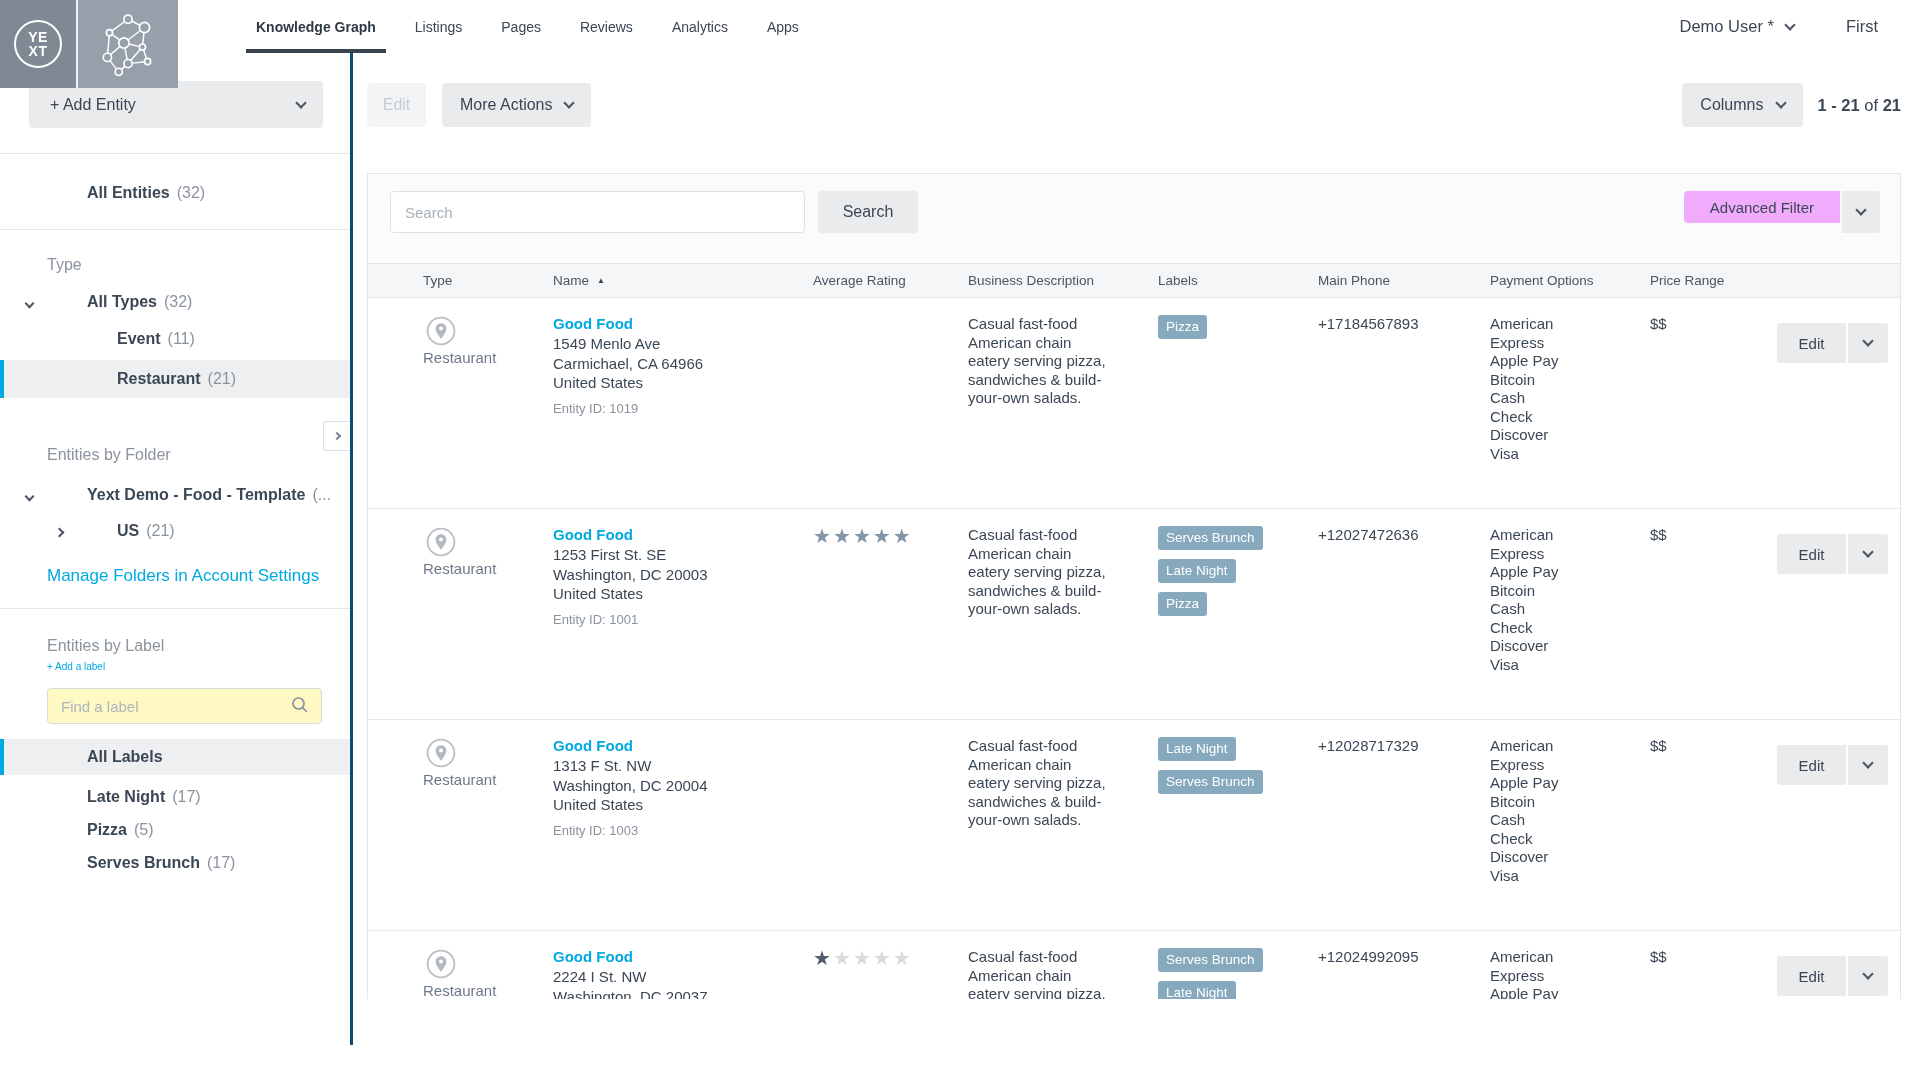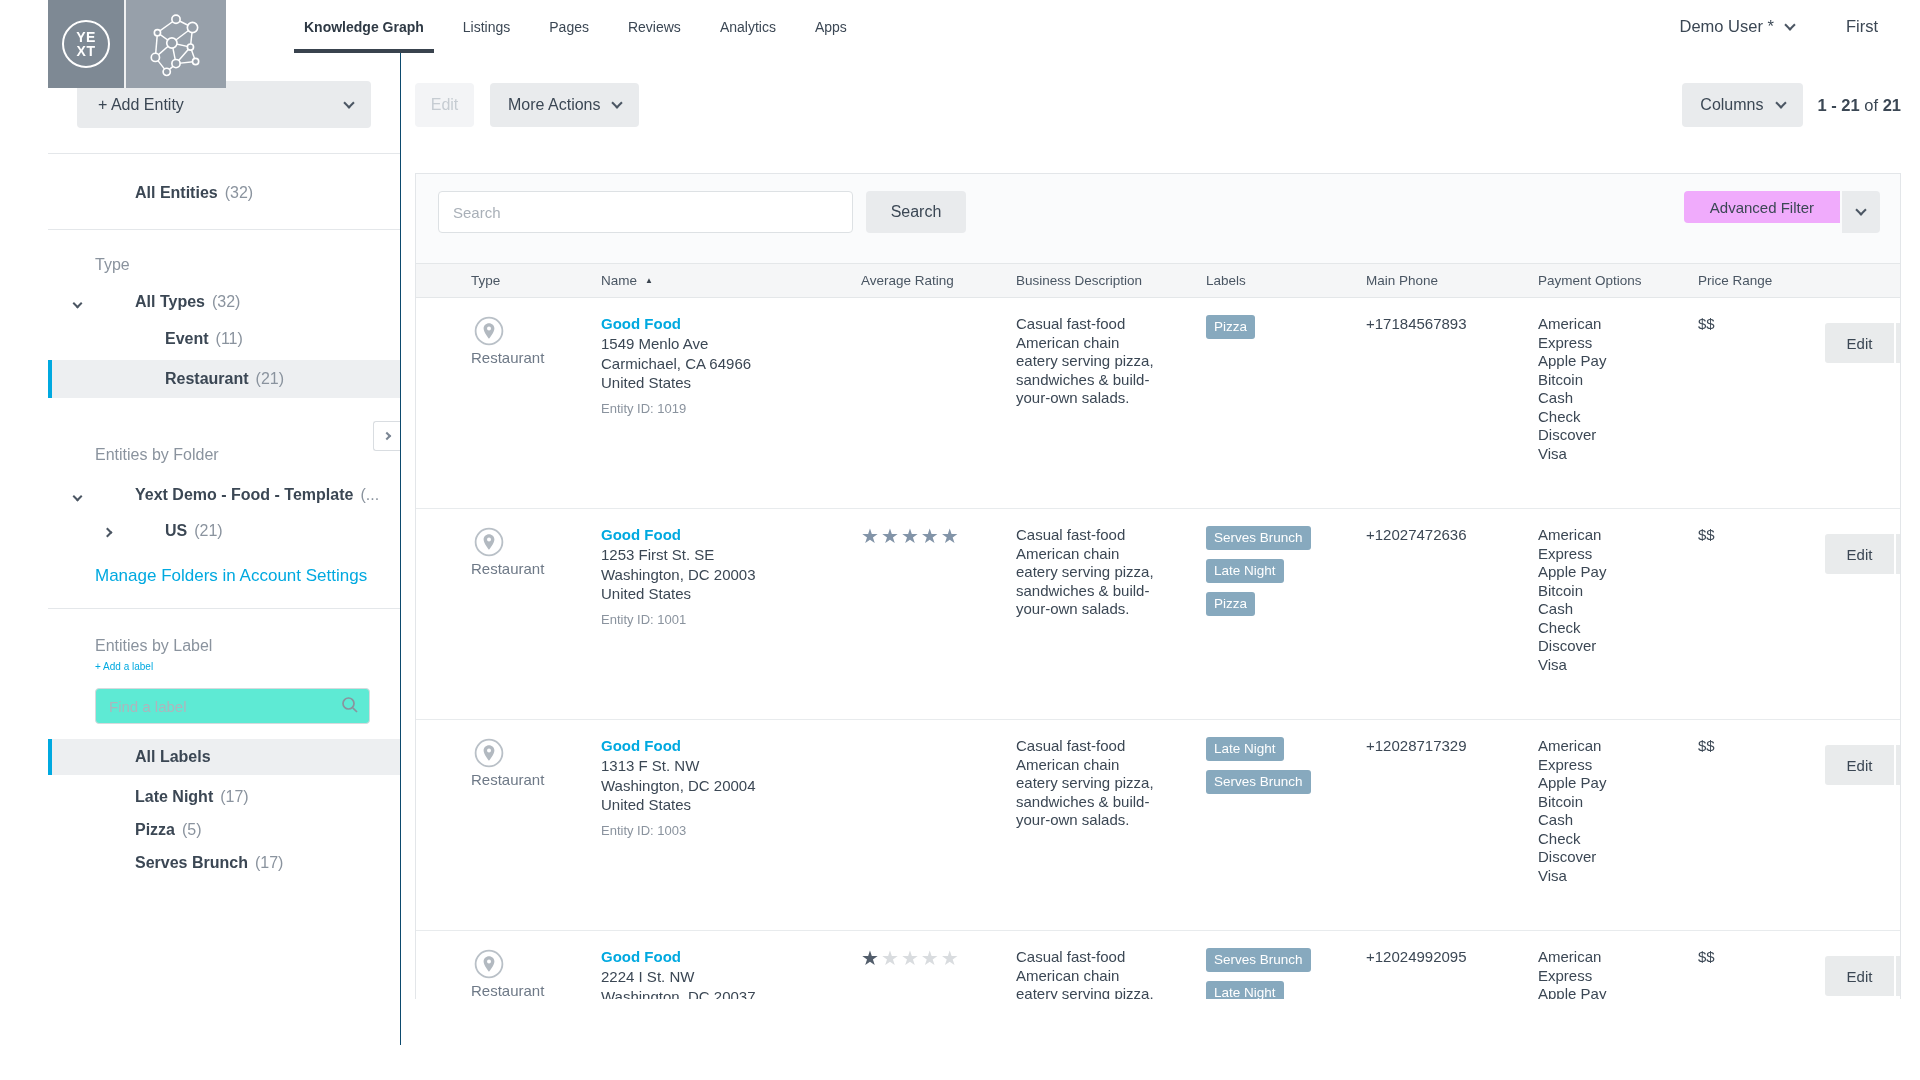--- a/index.html
+++ b/index.html
@@ -1,18 +1,18 @@
 <!DOCTYPE html>
 <html style="--accent: #00a9e0; --chip: #87a9be; --underline: #39434e;"><head>
 <meta charset="utf-8">
 <style>
   * { margin:0; padding:0; box-sizing:border-box; }
   html,body { width:1920px; height:1080px; overflow:hidden; }
   body { font-family:"Liberation Sans","DejaVu Sans",sans-serif; color:#3b4754; background:#fff; }
-  .app { position:relative; width:1920px; height:1080px; overflow:hidden;padding-left:48px; }
+  .app { position:relative; width:1920px; height:1080px; overflow:hidden; }
 
   
   .topnav { position:relative; height:53px; background:#fff; display:flex; align-items:stretch; padding-left:256px; }
   .logo-block { position:absolute; left:0; top:0; width:178px; height:88px; display:flex; z-index:5; cursor:pointer; }
   .logo-left { width:76px; background:#7e8994; display:flex; align-items:center; justify-content:center; }
   .logo-right { flex:1; background:#97a0aa; border-left:2px solid rgba(255,255,255,.85); display:flex; align-items:center; justify-content:center; }
   .logo-circle { width:48px; height:48px; border:2.5px solid #fff; border-radius:50%; display:flex; flex-direction:column; align-items:center; justify-content:center; color:#fff; font-weight:bold; font-size:14px; line-height:14px; letter-spacing:.5px; }
   .nav-items { display:flex; align-items:stretch; gap:39px; }
   .nav-item { display:flex; align-items:center; font-size:14px; color:#3b4754; position:relative; cursor:pointer; white-space:nowrap; }
   .nav-item.active { font-weight:bold; color:#2e3944; }
@@ -24,41 +24,41 @@
   .chev.right { transform:rotate(-45deg); margin-top:0; }
 
   
   .subnav { height:35px; background:#edeff1; border-bottom:1px solid #e2e5e8; display:flex; align-items:center; gap:34px; padding-left:258px; font-size:15px; color:#3f4a57; }
   .subnav .sn-item { cursor:pointer; white-space:nowrap; }
   .subnav .sn-item.active { font-weight:bold; color:#2e3944; }
   .sn-sep { width:1px; height:16px; background:#9aa3ac; }
 
   
   .bodywrap { display:flex; height:992px; }
-  .sidebar { width:353px; border-right:1px solid #0c4a6e; position:relative; padding-top:28px; flex:none; }
+  .sidebar { width:353px; border-right:3px solid #0c4a6e; position:relative; padding-top:28px; flex:none; }
   .main { flex:1; position:relative; overflow:hidden; }
 
   
   .btn { border:none; font-family:inherit; cursor:pointer; }
   .add-entity { margin:0 30px 0 29px; width:294px; height:47px; background:#e9ebed; border-radius:4px; display:flex; align-items:center; font-size:16px; color:#3b4754; padding:0 18px 0 21px; }
   .add-entity .lbl { flex:1; text-align:left; }
   .side-divider { height:1px; background:#e4e7ea; margin-top:25px; }
   .side-row { position:relative; display:flex; align-items:center; font-size:16px; padding-left:47px; cursor:pointer; white-space:nowrap; }
   .side-row .t { font-weight:bold; color:#3b4754;margin-left:40px; }
   .side-row .c { color:#8a939e; margin-left:7px; font-weight:normal; }
   .side-row.lvl1 { padding-left:77px; }
   .side-row.selected { background:#edeff1; border-left:4px solid var(--accent,#00a9e0); padding-left:43px; }
   .side-row.lvl1.selected { padding-left:73px; }
   .side-chev { position:absolute; left:26px; }
   .side-chev .chev { width:7px; height:7px; }
   .side-chev.deep { left:56px; }
   .sec-title { font-size:16px; color:#8a939e; padding-left:47px; }
   .side-link { font-size:17px; color:var(--accent,#00a9e0); padding-left:47px; cursor:pointer; }
   .find-wrap { position:relative; margin:16px 31px 0 47px; }
-  .find-input { width:275px; height:36px; border:1px solid #d6dadd; border-radius:4px; padding:0 34px 0 13px; font-size:15px; color:#3b4754; font-family:inherit; outline:none; background:#5eead4; }
+  .find-input { width:275px; height:36px; border:1px solid #d6dadd; border-radius:4px; padding:0 34px 0 13px; font-size:15px; color:#3b4754; font-family:inherit; outline:none; background:#fef9c3; }
   .find-input::placeholder { color:#aeb5bc; }
   .find-icon { position:absolute; right:10px; top:8px; }
   .expand-btn { position:absolute; right:0; top:368px; width:27px; height:30px; background:#fff; border:1px solid #d9dde1; border-right:none; border-radius:3px 0 0 3px; display:flex; align-items:center; justify-content:center; cursor:pointer; }
   .expand-btn .chev { width:6px; height:6px; border-color:#7b8693; }
 
   
   .toolbar { display:flex; align-items:center; padding:30px 19px 0 14px; }
   .tb-btn { height:44px; background:#e9ebed; border-radius:4px; font-size:16px; color:#3b4754; display:flex; align-items:center; gap:13px; padding:0 18px; }
   .tb-btn.disabled { background:#f3f4f6; color:#c6ccd2; cursor:default; }
   .tb-right { margin-left:auto; display:flex; align-items:center; gap:15px; }

